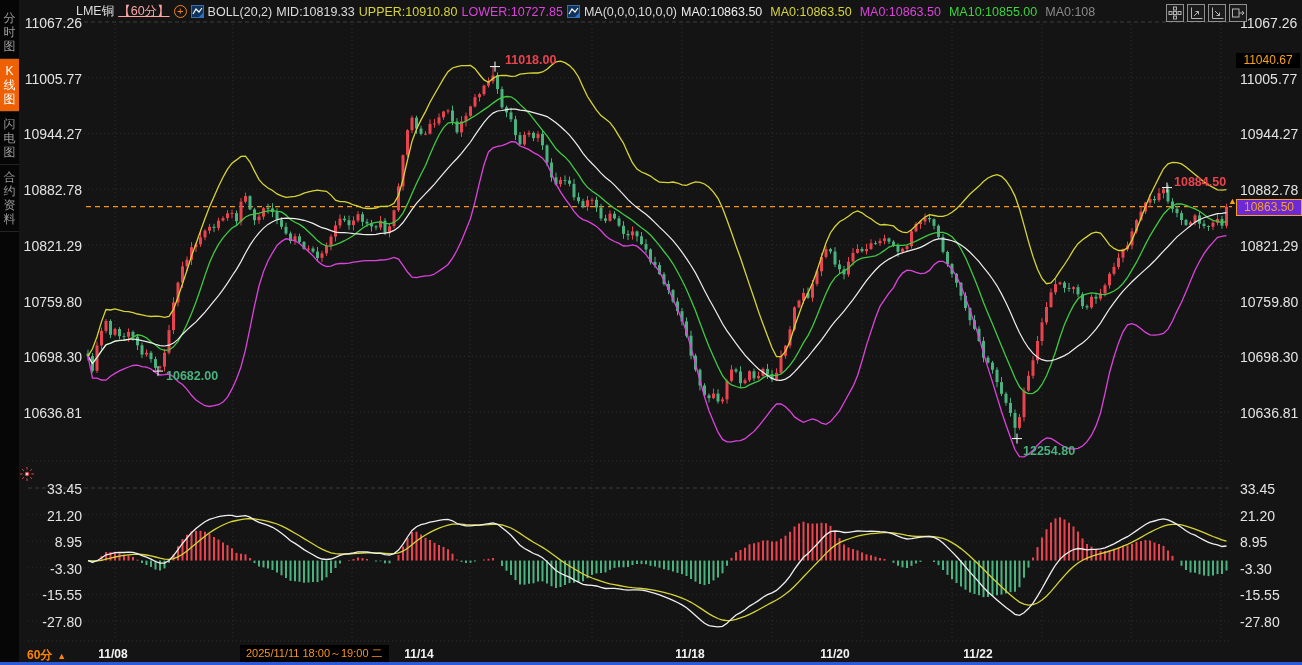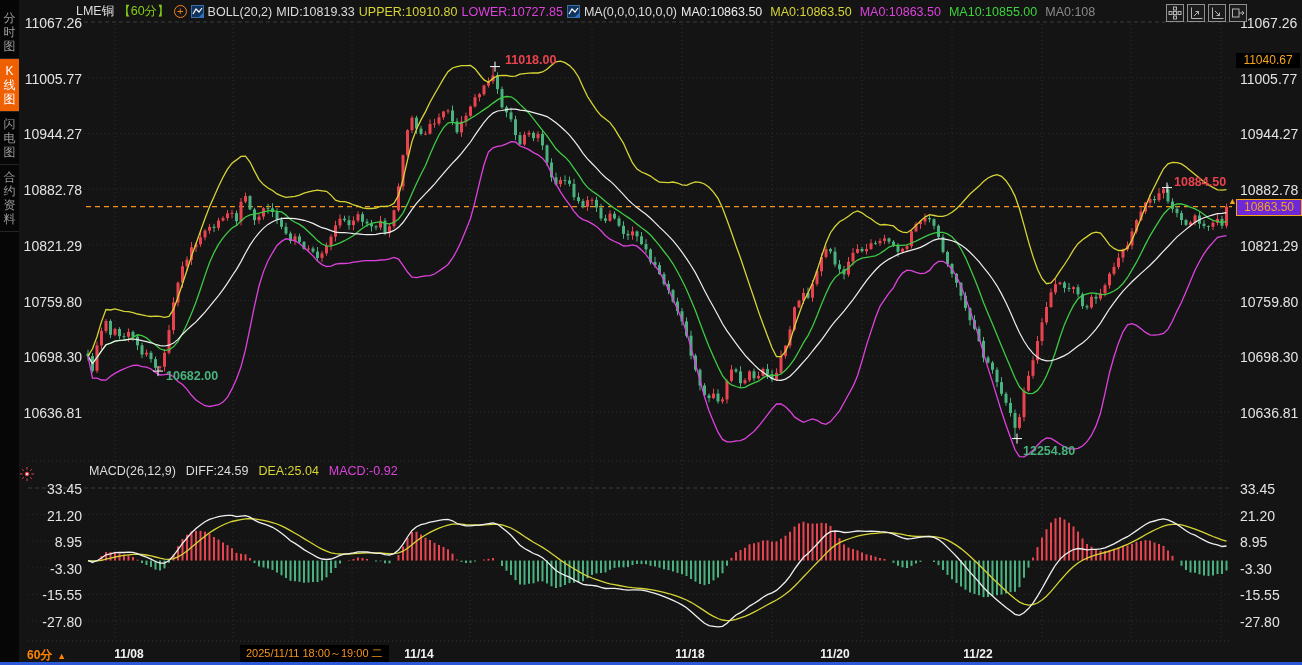--- a/index.html
+++ b/index.html
@@ -5,21 +5,21 @@
   html,body{margin:0;padding:0;background:#000;}
   .app{position:relative;width:1302px;height:665px;background:#141414;overflow:hidden;
        font-family:"Liberation Sans",sans-serif;-webkit-font-smoothing:antialiased;}
   
   .sidebar{position:absolute;left:0;top:0;width:19px;height:662px;background:#060606;z-index:6;padding-top:6px;box-sizing:border-box;}
   .stab{width:19px;text-align:center;color:#9a9a9a;font-size:12px;line-height:14px;padding:5px 0;border-bottom:1px solid #242424;cursor:pointer;word-break:break-all;}
   .stab.active{background:#ee6002;color:#fff;}
   
   .hdr{position:absolute;left:76px;top:3px;height:17px;display:flex;align-items:center;gap:4px;
        font-size:12.5px;color:#dcdcdc;white-space:nowrap;z-index:5;}
-  .hdr .period{color:#84cc16;}
+  .hdr .period{color:#fca5a5;text-decoration:underline;}
   .hdr .up{color:#d6d435;}
   .hdr .low{color:#dd42dd;}
   .addico{display:inline-flex;width:13px;height:13px;border:1px solid #f7831c;border-radius:50%;
           color:#f7831c;font-size:11px;line-height:11px;align-items:center;justify-content:center;box-sizing:border-box;}
   .indico{display:inline-block;width:13px;height:13px;}
   
   .tools{position:absolute;left:1166px;top:4px;display:flex;gap:3px;z-index:7;}
   .tbtn{width:16px;height:16px;border:1px solid #8f8f8f;background:#1c1c1c;display:flex;align-items:center;justify-content:center;}
   
   .axlab{position:absolute;width:60px;font-size:14px;color:#e3e3e3;z-index:4;pointer-events:none;}
@@ -949,41 +949,35 @@
       <div class="axlab l" style="top: 507.6px;">21.20</div>
       <div class="axlab r" style="top: 507.6px;">21.20</div>
       <div class="axlab l" style="top: 534.2px;">8.95</div>
       <div class="axlab r" style="top: 534.2px;">8.95</div>
       <div class="axlab l" style="top: 560.8px;">-3.30</div>
       <div class="axlab r" style="top: 560.8px;">-3.30</div>
       <div class="axlab l" style="top: 587.4px;">-15.55</div>
       <div class="axlab r" style="top: 587.4px;">-15.55</div>
       <div class="axlab l" style="top: 614px;">-27.80</div>
       <div class="axlab r" style="top: 614px;">-27.80</div>
-      <div class="datelab" style="top: 647px; left: 97px;">11/08</div>
+      <div class="datelab" style="top: 647px; left: 81px;">11/08</div>
       <div class="datelab" style="top: 647px; left: 387px;">11/14</div>
       <div class="datelab" style="top: 647px; left: 658px;">11/18</div>
       <div class="datelab" style="top: 647px; left: 803px;">11/20</div>
       <div class="datelab" style="top: 647px; left: 946px;">11/22</div>
       <div class="mktxt" style="top: 52.631px; left: 505px; color: rgb(232, 67, 78);">11018.00</div>
       <div class="mktxt" style="top: 369.057px; left: 166px; color: rgb(73, 178, 126);">10682.00</div>
       <div class="mktxt" style="top: 174.586px; left: 1174px; color: rgb(232, 67, 78);">10884.50</div>
       <div class="mktxt" style="top: 443.556px; left: 1023px; color: rgb(73, 178, 126);">12254.80</div>
     </div>
 
   <div class="badge prev" id="badge-prev" style="top: 41.0913px;">11040.67</div>
   <div class="badge last" id="badge-last" style="top: 198.612px;">10863.50</div>
   <div class="lastarrow">▲</div>
 
-  <div class="macdhdr">
-    <span>MACD(26,12,9)</span>
-    <span>DIFF:24.59</span>
-    <span class="dea">DEA:25.04</span>
-    <span class="mc">MACD:-0.92</span>
-  </div>
 
   <div class="sunico">
     <svg width="16" height="16">
         <circle cx="8" cy="8" r="2.2" fill="#e8434e"></circle>
         <circle cx="8" cy="8" r="1" fill="#fff"></circle>
         <g stroke="#e8434e" stroke-width="1">
           <line x1="8" y1="1" x2="8" y2="3.5"></line>
           <line x1="8" y1="12.5" x2="8" y2="15"></line>
           <line x1="1" y1="8" x2="3.5" y2="8"></line>
           <line x1="12.5" y1="8" x2="15" y2="8"></line>

